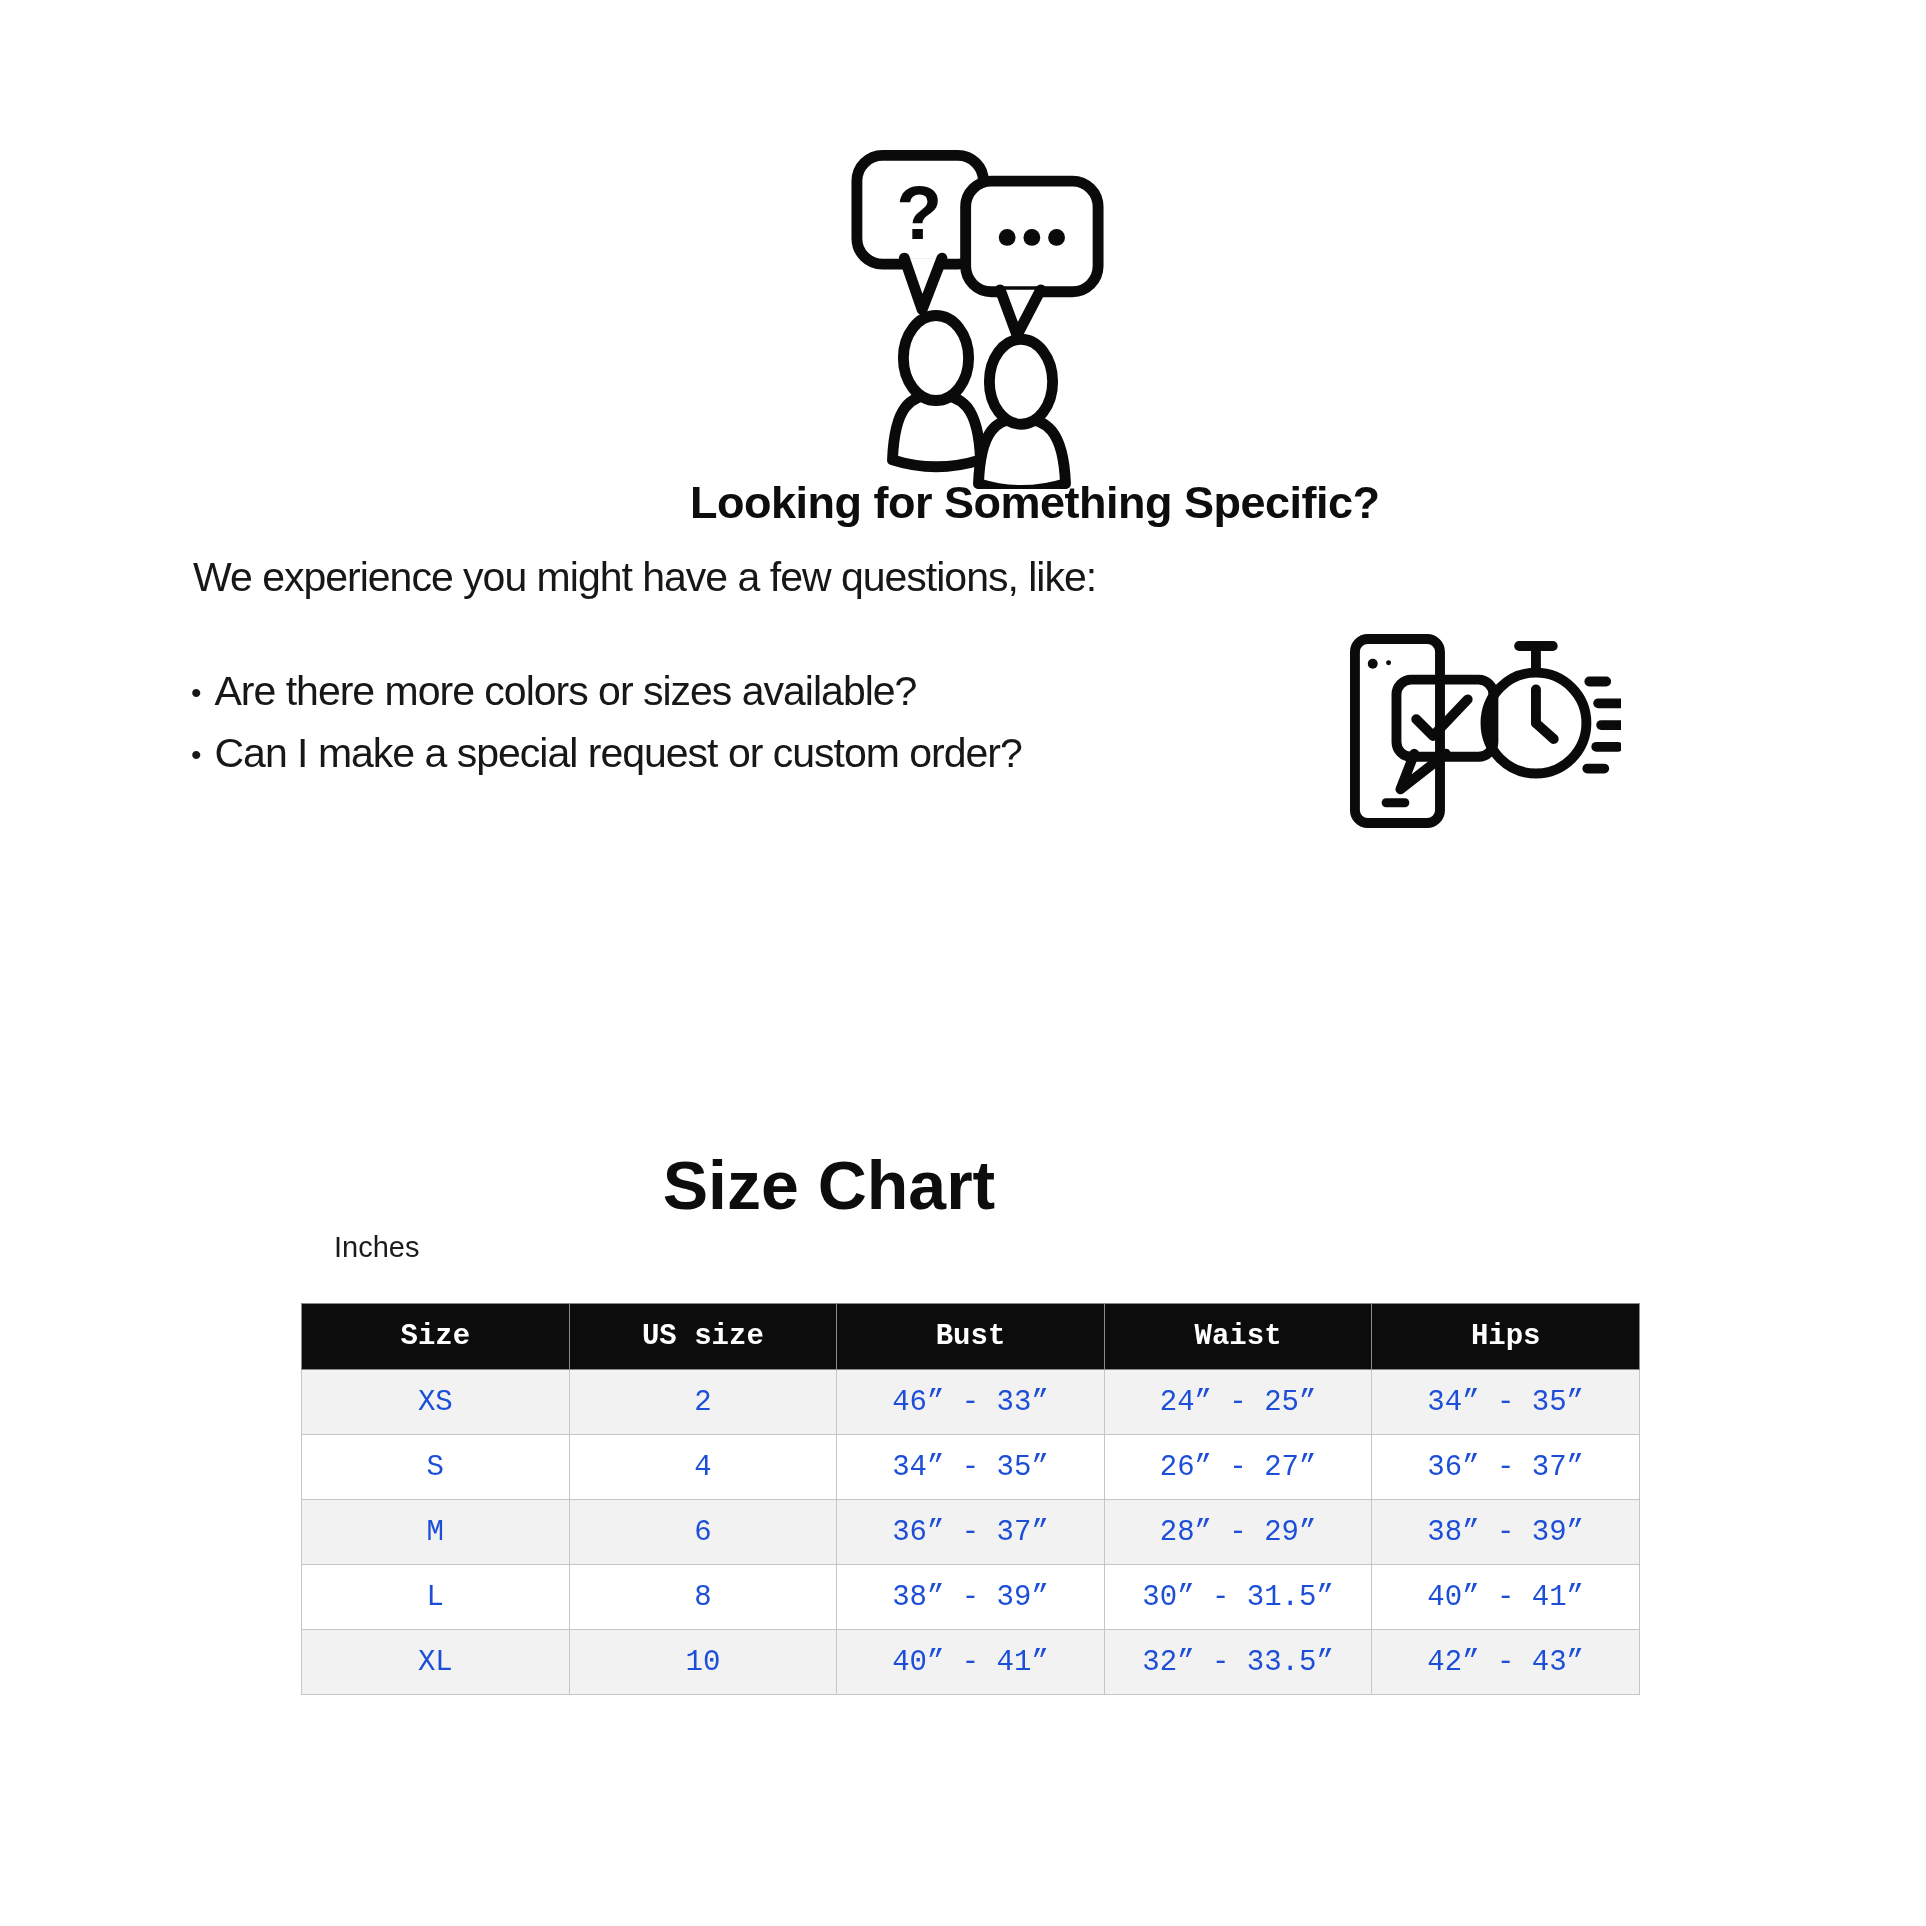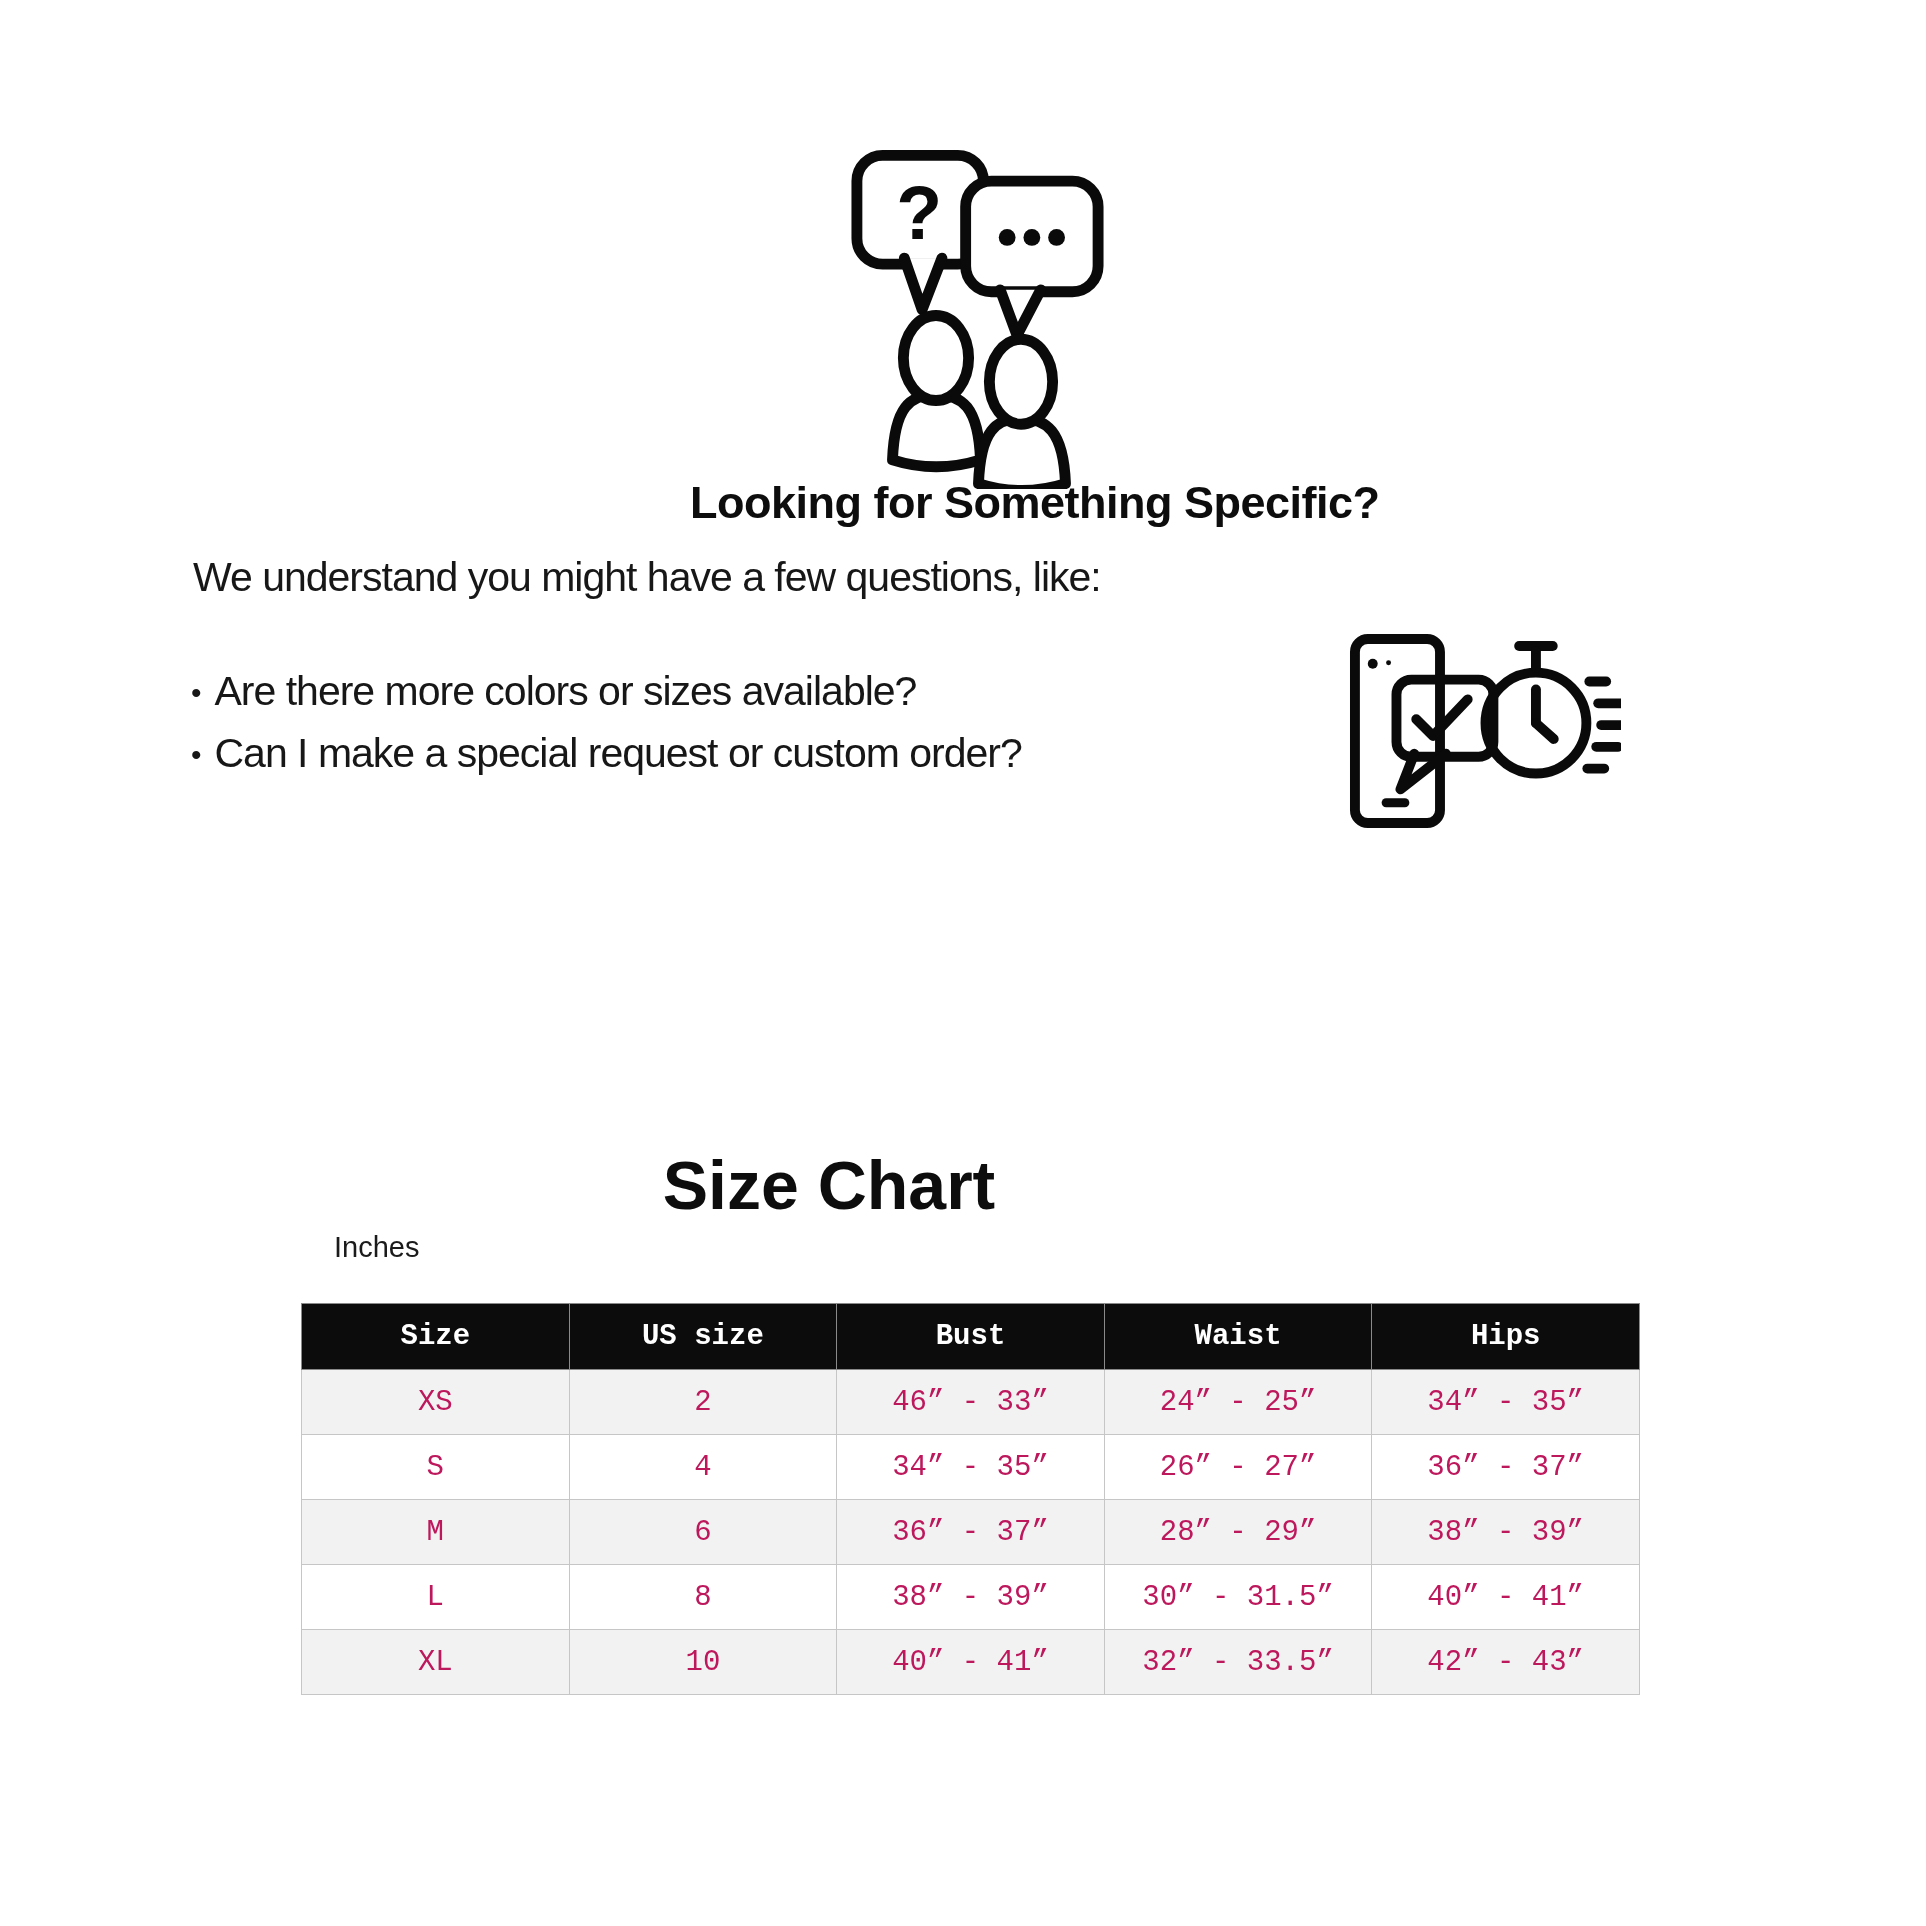--- a/index.html
+++ b/index.html
@@ -52,21 +52,21 @@
     font-size:29px;
     font-family:Liberation Mono, monospace;
   }
   table.size-chart th, table.size-chart td {
     border:1px solid #c6c6c6; text-align:center; padding:0;
   }
   table.size-chart th {
     height:65px; background:#0c0c0c; color:#ffffff; font-weight:700;
     border-color:#8a8a8a;
   }
-  table.size-chart td { height:64px; color:#be185d; background:#ffffff; }
+  table.size-chart td { height:64px; color:#1d4ed8; background:#ffffff; }
   table.size-chart tr:nth-child(odd) td { background:#f2f2f2; }
   svg .ln { fill:none; stroke:#0a0a0a; stroke-width:10; stroke-linecap:round; stroke-linejoin:round; }
   svg .shape { fill:#ffffff; stroke:#0a0a0a; stroke-width:11; stroke-linecap:round; stroke-linejoin:round; }
 </style>
 </head>
 <body>
 
 <div class="canvas">
 
   <svg class="icon-block chat-icon" viewBox="0 0 260 345" xmlns="http://www.w3.org/2000/svg">
@@ -86,21 +86,21 @@
       <path class="shape" d="M44,316 C46,262 62,250 88,250 C114,250 131,262 133,316 Q88,330 44,316 Z"></path>
       <ellipse class="shape" cx="88" cy="213" rx="33" ry="43"></ellipse>
     </g>
     <g>
       <path class="shape" d="M131,340 C133,286 149,274 174,274 C199,274 217,286 219,340 Q175,354 131,340 Z"></path>
       <ellipse class="shape" cx="174" cy="237" rx="32" ry="43"></ellipse>
     </g>
   </svg>
 
   <div class="heading">Looking for Something Specific?</div>
-  <div class="intro">We understand you might have a few questions, like:</div>
+  <div class="intro">We experience you might have a few questions, like:</div>
 
   <ul class="bullets">
     <li><span class="marker">•</span><span>Are there more colors or sizes available?</span></li>
     <li><span class="marker">•</span><span>Can I make a special request or custom order?</span></li>
   </ul>
 
   <svg class="icon-block reply-icon" viewBox="0 0 275 200" xmlns="http://www.w3.org/2000/svg">
     <g>
       <rect class="ln" x="6" y="5" width="86" height="186" rx="13" fill="#ffffff"></rect>
       <circle cx="24" cy="30" r="5" fill="#0a0a0a"></circle>

